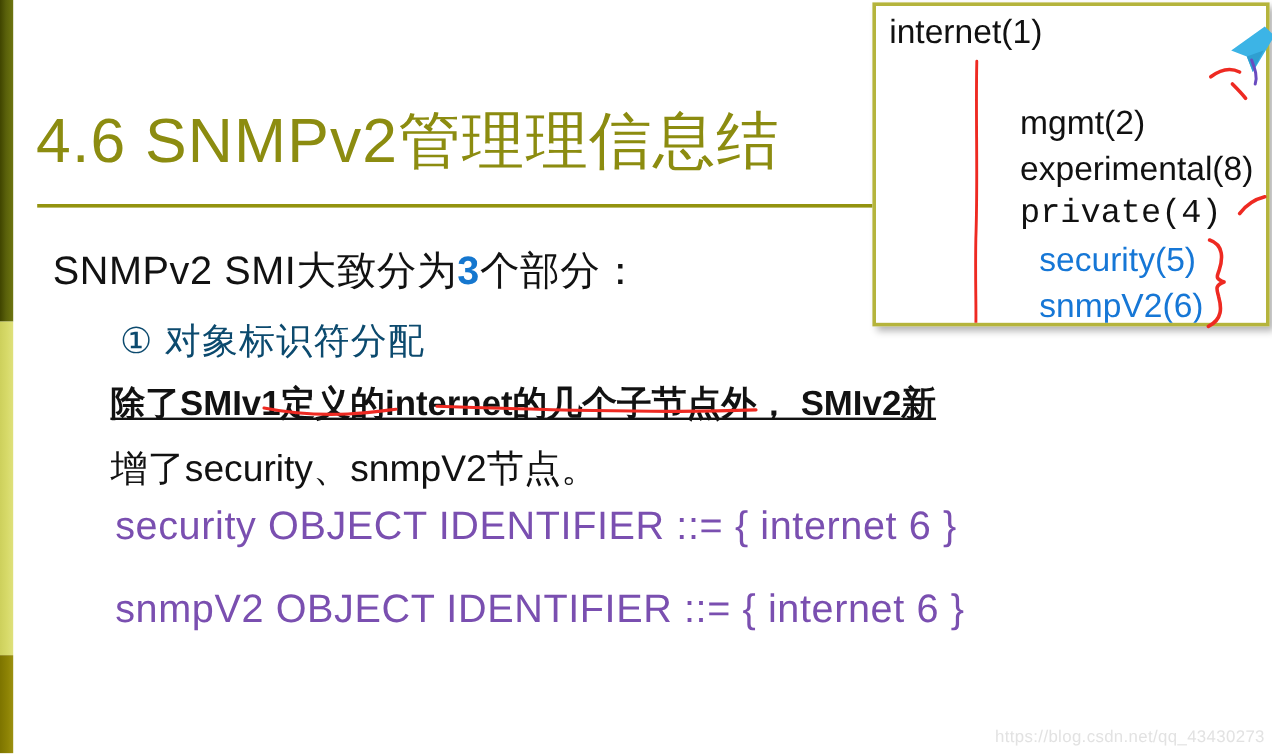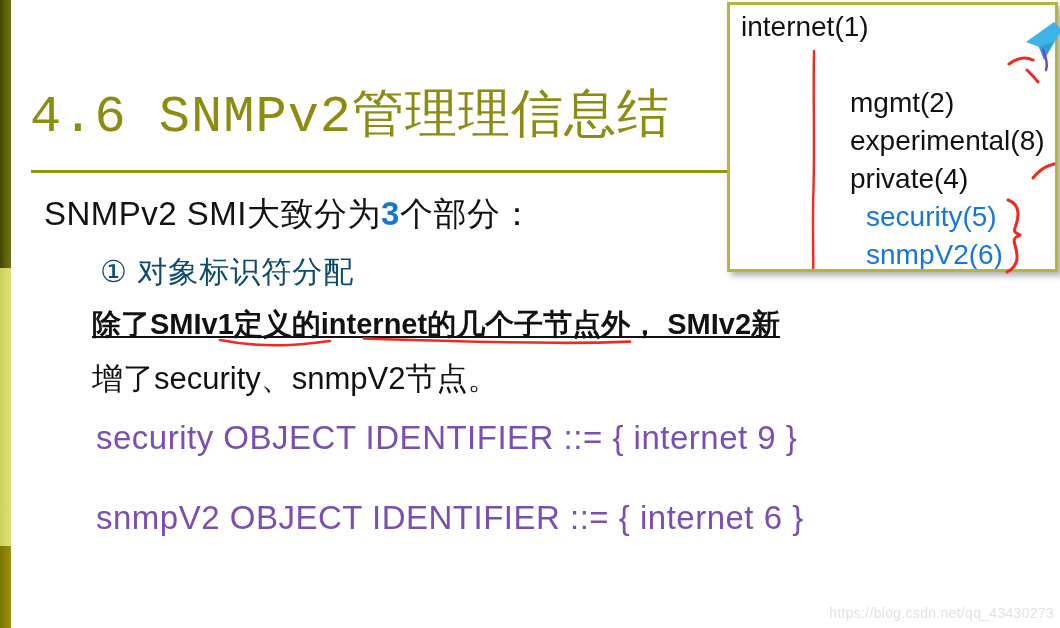--- a/index.html
+++ b/index.html
@@ -39,41 +39,42 @@
     top: 546px;
     height: 82px;
     background: linear-gradient(to right, #7d7400 0%, #8e8405 60%, #9c9110 100%);
   }
 
   
   .title {
     position: absolute;
     left: 30px;
     top: 92px;
-    font-family: Liberation Mono, monospace;
+    font-family: Liberation Sans, sans-serif;
     font-size: 52px;
     line-height: 1;
     letter-spacing: 1px;
     color: #8c8c10;
     white-space: nowrap;
   }
   .title-rule {
     position: absolute;
     left: 31px;
     top: 170px;
     width: 700px;
     height: 3px;
     background: #93930f;
   }
 
   
   .line {
     position: absolute;
     white-space: nowrap;
     color: #121212;
+    margin-top: 12px;
   }
   .line-1 {
     left: 44px;
     top: 192px;
     font-size: 33px;
     letter-spacing: 0.5px;
   }
   .line-1 .hl3 {
     color: #1577cf;
     font-weight: bold;
@@ -101,21 +102,21 @@
     letter-spacing: 0px;
   }
   .code-line {
     position: absolute;
     white-space: nowrap;
     color: #7a4fb0;
     font-size: 33px;
     letter-spacing: 0.5px;
   }
   .code-1 { left: 96px; top: 419px; }
-  .code-2 { left: 96px; top: 499px; }
+  .code-2 { left: 96px; top: 488px; }
 
   
   .red-underline {
     position: absolute;
     height: 10px;
     overflow: visible;
   }
   .red-underline svg { display: block; overflow: visible; }
 
   
@@ -206,35 +207,35 @@
     <svg width="115" height="12" viewBox="0 0 115 12">
       <path d="M2,3 C22,7 48,9 72,8 C88,7.2 100,5.5 112,4" stroke="#ee2a22" stroke-width="2.6" fill="none" stroke-linecap="round"></path>
     </svg>
   </div>
   <div class="red-underline" style="left:362px; top:336px; width:272px;">
     <svg width="272" height="12" viewBox="0 0 272 12">
       <path d="M2,2.5 C60,4.5 130,6.5 195,6.8 C228,7 252,6.2 268,5.6" stroke="#ee2a22" stroke-width="2.6" fill="none" stroke-linecap="round"></path>
     </svg>
   </div>
 
-  <div class="code-line code-1">security OBJECT IDENTIFIER ::= { internet 9 }</div>
+  <div class="code-line code-1">security OBJECT IDENTIFIER ::= { internet 6 }</div>
   <div class="code-line code-2">snmpV2 OBJECT IDENTIFIER ::= { internet 6 }</div>
 
   <div class="tree-panel">
     <div class="tree-root">internet(1)</div>
 
     <div class="tree-red-line">
       <svg width="8" height="224" viewBox="0 0 8 224">
         <path d="M4,2 C3,50 5,100 3.2,150 C2.6,185 3.6,206 3.2,222" stroke="#ee2a22" stroke-width="2.4" fill="none" stroke-linecap="round"></path>
       </svg>
     </div>
 
     <div class="tree-child" style="top:82px;">mgmt(2)</div>
     <div class="tree-child" style="top:120px;">experimental(8)</div>
-    <div class="tree-child" style="top:158px;">private(4)</div>
+    <div class="tree-child" style="top:158px;font-family:Liberation Mono, monospace;">private(4)</div>
     <div class="tree-child blue" style="top:196px;">security(5)</div>
     <div class="tree-child blue" style="top:234px;">snmpV2(6)</div>
   </div>
 
   <div class="tree-brace">
     <svg width="50" height="80" viewBox="0 0 50 80">
       <path d="M12,4 C24,8 23,20 20,29 C18.5,34 16,36 24,39 C16,42 18,45 19.5,51 C22,60 23,70 11,76" stroke="#ee2a22" stroke-width="3" fill="none" stroke-linecap="round" stroke-linejoin="round"></path>
     </svg>
   </div>
 

